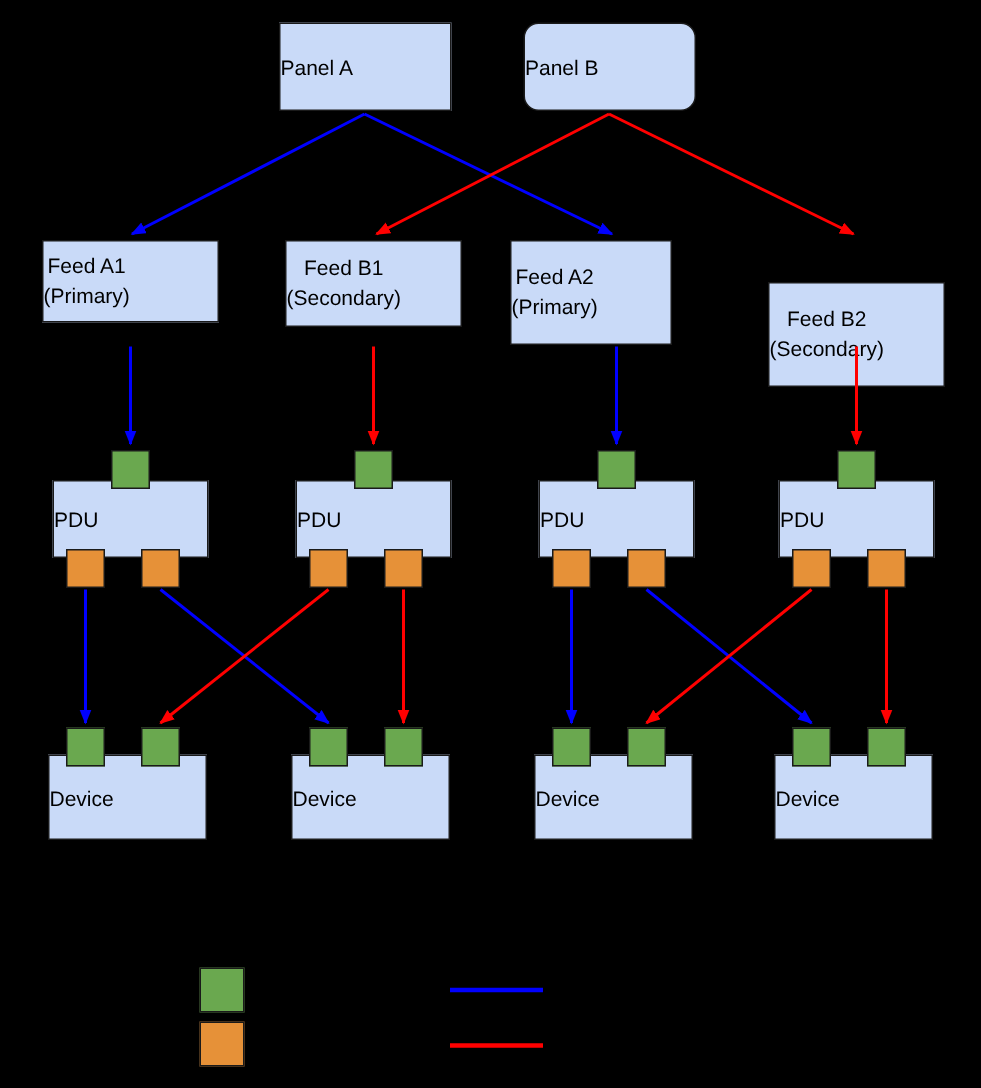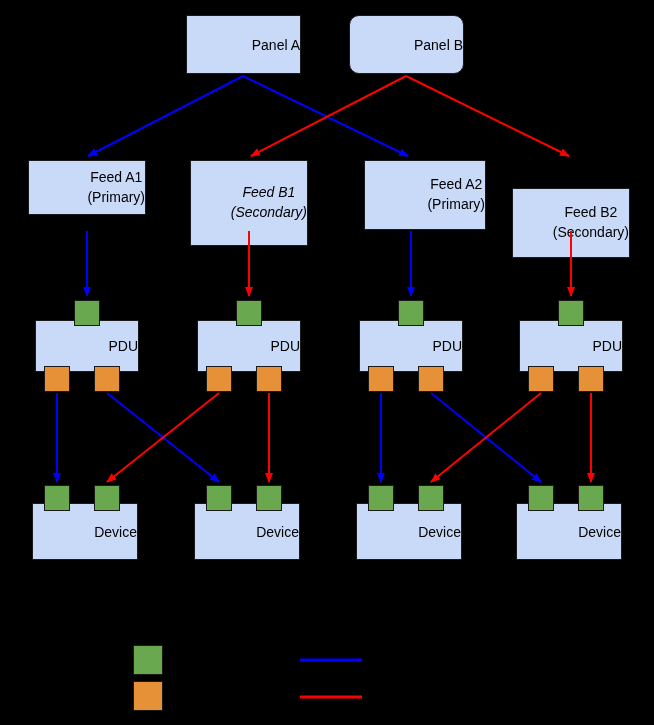--- a/index.html
+++ b/index.html
@@ -3,21 +3,21 @@
 <meta charset="utf-8">
 <style>
   html,body{margin:0;padding:0;}
   body{
     width:654px;height:725px;position:relative;background:#000;
     font-family:"Liberation Sans", sans-serif;overflow:hidden;
   }
   .node{
     position:absolute;background:var(--node-fill,#c9daf8);
     border:1px solid #1a1a1a;box-sizing:border-box;
-    display:flex;align-items:center;justify-content:flex-end;
+    display:flex;align-items:center;justify-content:flex-start;
     color:#000;font-size:14px;text-align:center;z-index:2;
   }
   .feed-label{white-space:pre-line;line-height:1.4;}
   .pdu .lbl, .device .lbl{}
   .port{
     position:absolute;width:26px;height:26px;
     border:1px solid #1a1a1a;box-sizing:border-box;z-index:3;
   }
   .port.green{background:var(--input-port,#6aa84f);}
   .port.orange{background:var(--output-port,#e69138);}
@@ -39,25 +39,25 @@
   <span>Panel A</span>
 </div>
 <div class="node" style="left:349px;top:15px;width:115px;height:59px;border-radius:10px;">
   <span>Panel B</span>
 </div>
 
 <div class="node" style="left:28px;top:160px;width:118px;height:55px;">
   <span class="feed-label">Feed A1
 (Primary)</span>
 </div>
-<div class="node" style="left:190px;top:160px;width:118px;height:86px;font-style:italic;">
+<div class="node" style="left:190px;top:160px;width:118px;height:58px;">
   <span class="feed-label">Feed B1
 (Secondary)</span>
 </div>
-<div class="node" style="left:364px;top:160px;width:122px;height:70px;">
+<div class="node" style="left:340px;top:160px;width:108px;height:70px;">
   <span class="feed-label">Feed A2
 (Primary)</span>
 </div>
 <div class="node" style="left:512px;top:160px;width:118px;height:70px;margin-top:28px;">
   <span class="feed-label">Feed B2
 (Secondary)</span>
 </div>
 
 <div class="node pdu" style="left:35px;top:320px;width:104px;height:52px;">
   <span class="lbl">PDU</span>

